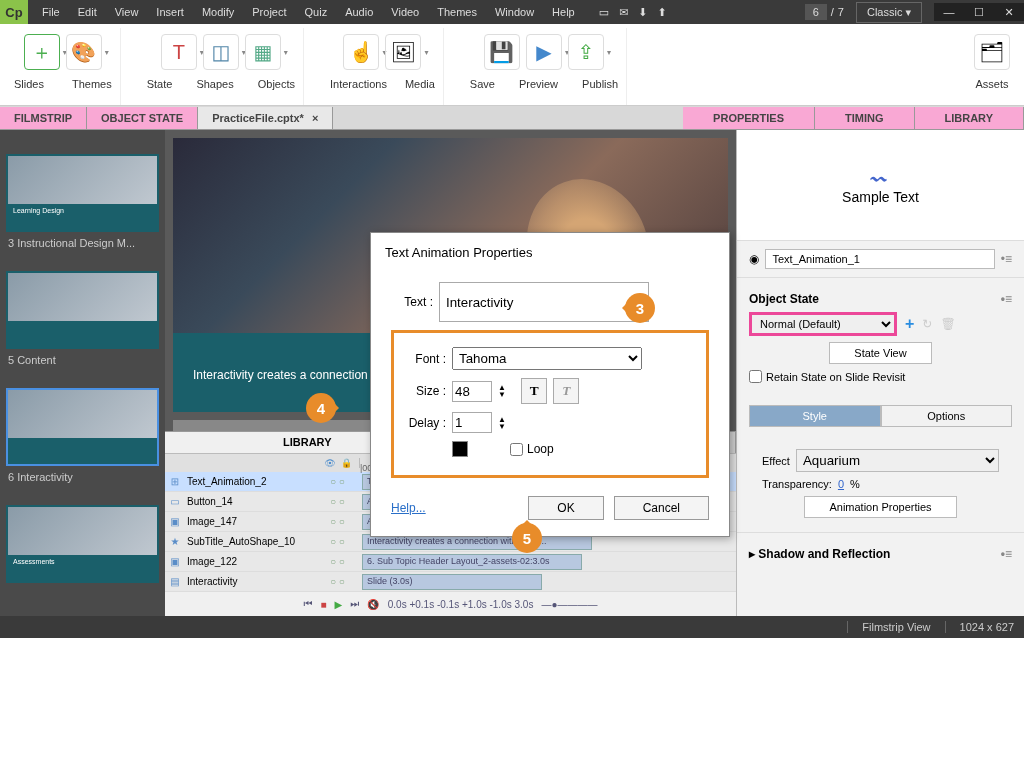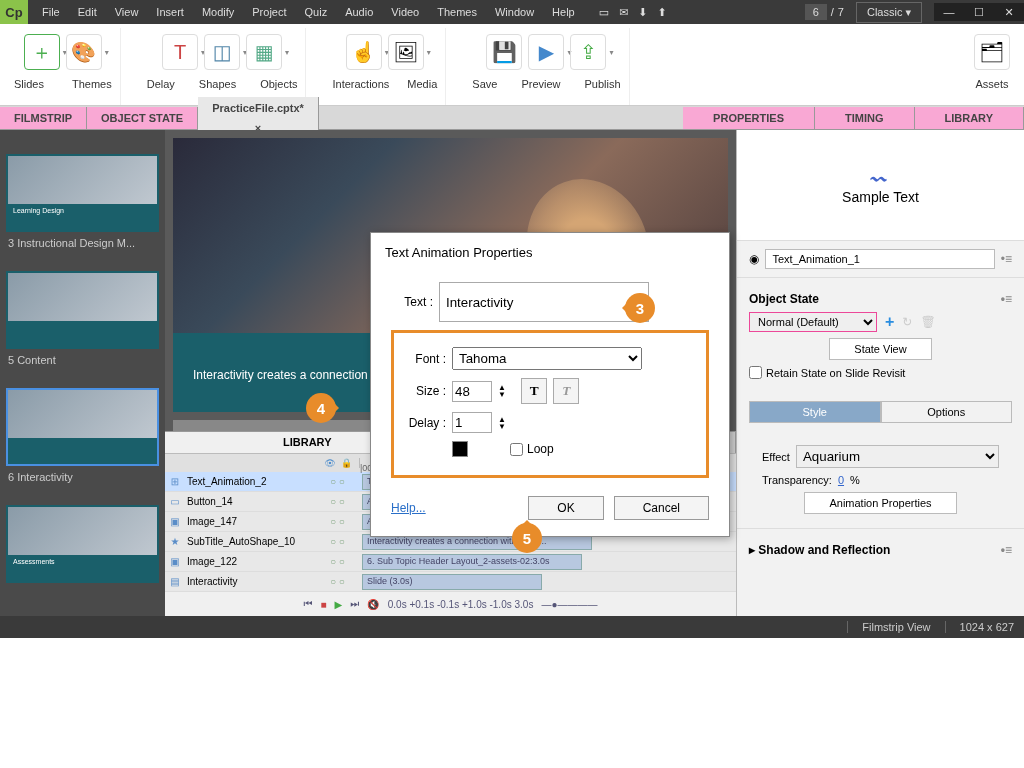--- a/index.html
+++ b/index.html
@@ -23,21 +23,21 @@
 .ribbon .icon-row { display: flex; gap: 6px; align-items: center; height: 40px; }
 .ribbon .ic { width: 36px; height: 36px; border: 1px solid #ddd; border-radius: 4px; display: flex; align-items: center; justify-content: center; font-size: 20px; position: relative; }
 .ribbon .ic.green { border-color: #4CAF50; color: #4CAF50; }
 .ribbon .ic .dd { position: absolute; right: -8px; font-size: 8px; color: #888; }
 .ribbon .lbl { font-size: 11px; color: #333; margin-top: 4px; }
 .ribbon .spacer { flex: 1; }
 
 
 .doc-tabs { height: 24px; background: #d8d8d8; display: flex; align-items: center; font-size: 11px; border-bottom: 1px solid #999; }
 .doc-tabs .tab { padding: 5px 14px; background: #f9a8d4; border-right: 1px solid #999; font-weight: bold; color: #444; }
-.doc-tabs .tab.file { background: #e8e8e8; display: flex; align-items: center; gap: 8px; flex-direction: column; }
+.doc-tabs .tab.file { background: #e8e8e8; display: flex; align-items: center; gap: 8px; }
 .doc-tabs .right-tabs { margin-left: auto; display: flex; }
 .doc-tabs .right-tabs .tab { padding: 5px 30px; }
 
 
 .main { display: flex; height: 486px; }
 .filmstrip { width: 165px; background: #4a4a4a; overflow-y: auto; padding: 4px 6px; }
 .filmstrip::-webkit-scrollbar { width: 8px; }
 .filmstrip::-webkit-scrollbar-thumb { background: #777; }
 .fs-item { margin-bottom: 6px; margin-top: 20px; }
 .fs-thumb { width: 100%; height: 78px; background: #1a5f6a; border: 2px solid transparent; position: relative; overflow: hidden; }
@@ -72,21 +72,21 @@
 .tl-controls { height: 24px; display: flex; align-items: center; justify-content: center; gap: 8px; font-size: 10px; color: #557; background: #f0f0f0; }
 
 
 .props { width: 288px; background: #f2f2f2; border-left: 1px solid #bbb; display: flex; flex-direction: column; }
 .props-preview { height: 110px; background: #fff; display: flex; align-items: center; justify-content: center; flex-direction: column; gap: 4px; }
 .sample-squiggle { width: 20px; height: 20px; color: #4466cc; font-size: 16px; }
 .props-section { padding: 8px 12px; border-top: 1px solid #ddd; }
 .props-name-row { display: flex; align-items: center; gap: 6px; }
 .props-name-row input { flex: 1; padding: 3px 6px; border: 1px solid #bbb; font-size: 11px; }
 .props-title { font-weight: bold; font-size: 12px; margin: 6px 0; display: flex; justify-content: space-between; }
-.props-select { width: 128px; padding: 2px 4px; border: 1px solid #ec4899; font-size: 11px; }
+.props-select { width: 148px; padding: 2px 4px; border: 3px solid #ec4899; font-size: 11px; }
 .props-btn-row { display: flex; align-items: center; gap: 8px; }
 .props-plus { color: #2a8de0; font-size: 16px; font-weight: bold; }
 .props-btn { padding: 4px 24px; border: 1px solid #bbb; background: #fff; font-size: 11px; margin: 6px auto; display: block; }
 .props-check { font-size: 11px; display: flex; align-items: center; gap: 4px; }
 .style-tabs { display: flex; margin: 22px 0; }
 .style-tabs div { flex: 1; padding: 4px; text-align: center; font-size: 11px; border: 1px solid #bbb; }
 .style-tabs .act { background: #88a8c8; color: #fff; }
 .prop-row { display: flex; align-items: center; gap: 6px; font-size: 11px; margin: 6px 13px; }
 .prop-row select { flex: 1; padding: 2px; border: 1px solid #bbb; }
 
@@ -169,21 +169,21 @@
         <span class="lbl">Themes</span>
       </div>
   </div>
   <div class="group">
     <div class="icon-row">
       <div class="ic" style="color:#c44">T<span class="dd">▾</span></div>
       <div class="ic" style="color:#58a">◫<span class="dd">▾</span></div>
       <div class="ic" style="color:#5a8">▦<span class="dd">▾</span></div>
     </div>
     <div style="display:flex;gap:24px">
-        <span class="lbl">Delay</span>
+        <span class="lbl">State</span>
         <span class="lbl">Shapes</span>
         <span class="lbl">Objects</span>
       </div>
   </div>
   <div class="group">
     <div class="icon-row">
       <div class="ic" style="color:#48c">☝<span class="dd">▾</span></div>
       <div class="ic">🖼<span class="dd">▾</span></div>
     </div>
     <div style="display:flex;gap:18px">

